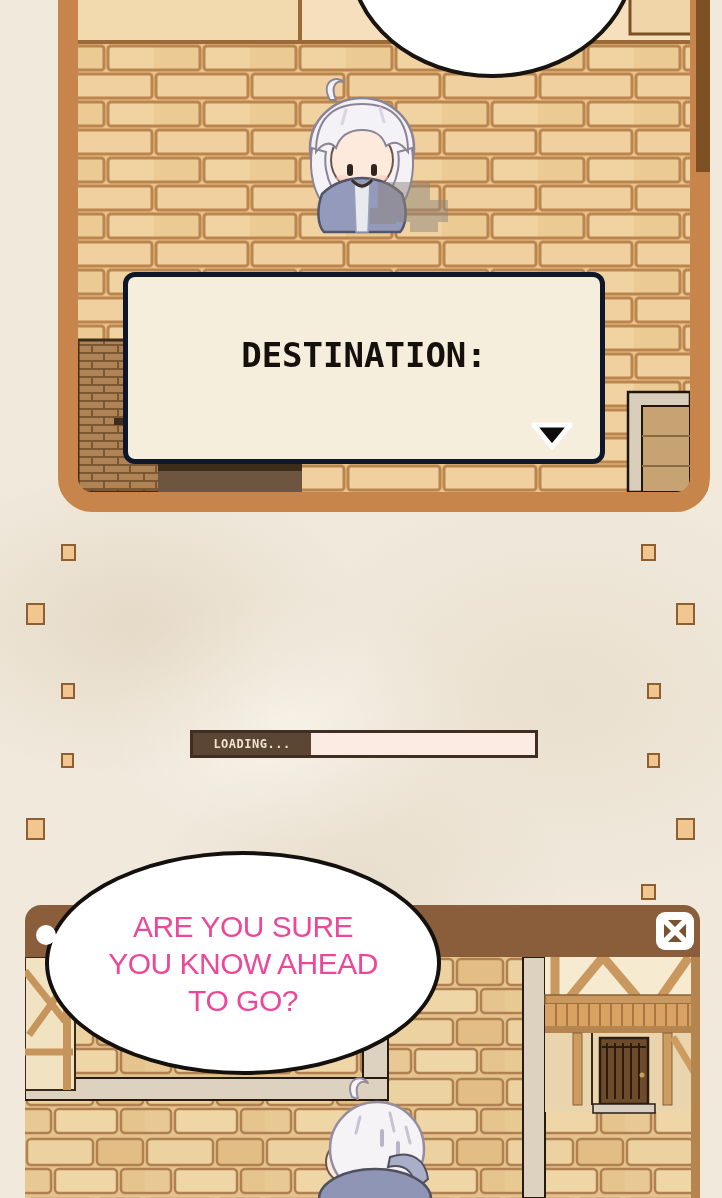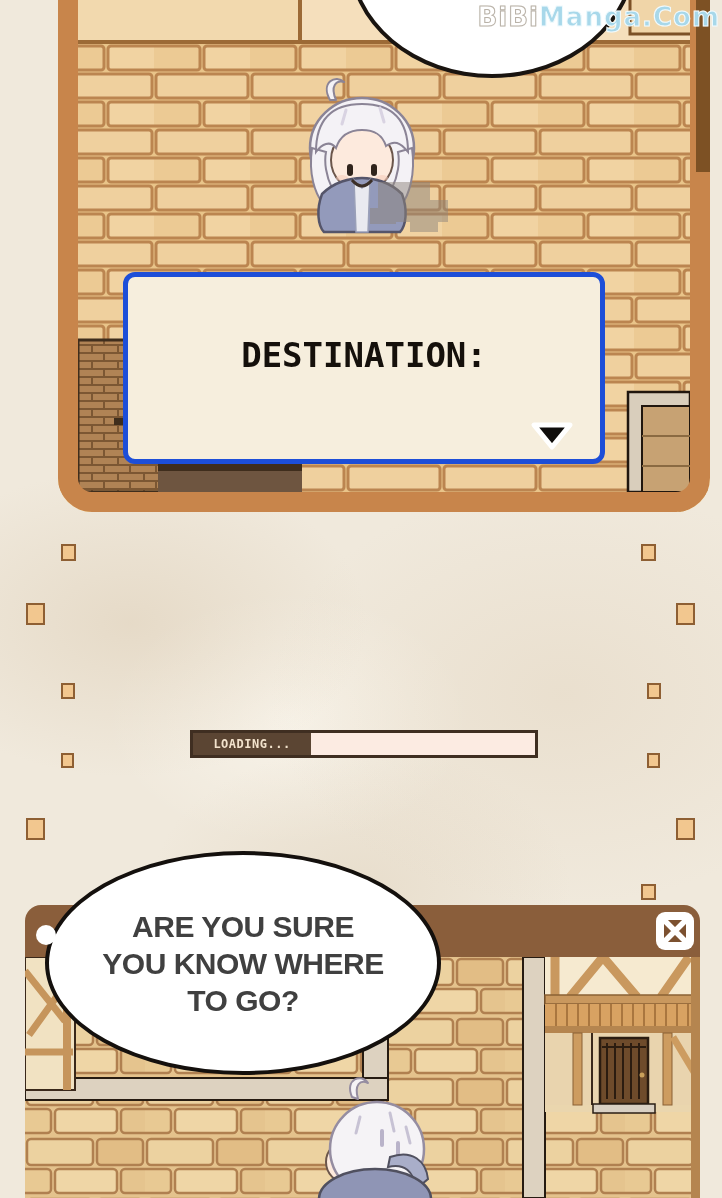--- a/index.html
+++ b/index.html
@@ -24,21 +24,21 @@
   .panel-top{position:absolute;left:58px;top:-40px;width:652px;height:552px;z-index:2;
     border-radius:34px;overflow:hidden;background:#e9c489;}
   .panel-top-frame{position:absolute;inset:0;border:20px solid #c8854b;border-radius:34px;
     pointer-events:none;z-index:5;}
   .roof-edge-band{position:absolute;right:0;top:0;width:14px;height:212px;background:#7d5124;z-index:6;}
 
   .bubble-top{position:absolute;left:290px;top:-126px;width:280px;height:236px;
     background:#fff;border:4px solid #191410;border-radius:50%;z-index:3;}
 
   .dialog-box{position:absolute;left:65px;top:312px;width:482px;height:192px;z-index:4;
-    background:#f6eedd;border:5px solid #1d4ed8;border-radius:12px;box-sizing:border-box;
+    background:#f6eedd;border:5px solid #0f172a;border-radius:12px;box-sizing:border-box;
     display:flex;flex-direction:column;align-items:center;justify-content:center;gap:4px;
     padding-bottom:26px;}
   .dialog-line{font-family:"DejaVu Sans Mono",monospace;font-weight:bold;font-size:34px;
     color:#15100b;line-height:1.2;white-space:nowrap;}
   .continue-ind{position:absolute;right:26px;bottom:8px;width:44px;height:30px;cursor:pointer;}
 
   
   .sq{position:absolute;background:#f2c78f;border:2px solid #8e5f33;box-sizing:border-box;z-index:1;}
 
   
@@ -55,22 +55,22 @@
     background:#8a5e3b;border-radius:16px 16px 0 0;}
   .close-btn{position:absolute;left:656px;top:912px;width:38px;height:38px;z-index:3;
     background:#ffffff;border-radius:9px;display:flex;align-items:center;justify-content:center;
     cursor:pointer;border:none;padding:0;}
   .scene{position:absolute;left:25px;top:957px;width:675px;height:241px;z-index:2;}
 
   
   .bubble{position:absolute;left:45px;top:851px;width:396px;height:224px;z-index:6;
     background:#ffffff;border:4px solid #14100d;border-radius:50%;box-sizing:border-box;
     display:flex;flex-direction:column;align-items:center;justify-content:center;}
-  .bubble-line{font-family:"Liberation Sans",sans-serif;font-weight:700;font-size:30px;
-    line-height:37px;color:#404040;letter-spacing:-.5px;white-space:nowrap;}
+  .bubble-line{font-family:"Liberation Sans",sans-serif;font-weight:400;font-size:30px;
+    line-height:37px;color:#ec4899;letter-spacing:-.5px;white-space:nowrap;}
   .bubble-dot{position:absolute;left:36px;top:925px;width:20px;height:20px;border-radius:50%;
     background:#ffffff;z-index:6;}
 </style>
 </head>
 <body>
 
 <div class="page">
 
   <div class="panel-top">
     <svg width="652" height="552" viewBox="0 0 652 552" style="position:absolute;inset:0">
@@ -235,22 +235,19 @@
       <circle cx="57" cy="62" r="47" fill="#f5f3f6" stroke="#958da1" stroke-width="2.5"></circle>
       <path d="M40,30 L36,46 M70,26 L74,44 M86,40 L90,56" stroke="#c7c2d4" stroke-width="3" stroke-linecap="round"></path>
       <path d="M62,44 V58 M78,56 V70" stroke="#b9b3c9" stroke-width="4" stroke-linecap="round"></path>
       <path d="M70,70 C92,62 106,74 108,92 L96,102 C94,84 84,76 68,80 Z" fill="#a9aec9" stroke="#50505f" stroke-width="2"></path>
       <ellipse cx="55" cy="112" rx="56" ry="30" fill="#8f95b5" stroke="#50505f" stroke-width="2.5"></ellipse>
     </g>
   </svg>
 
   <div class="bubble">
     <div class="bubble-line">ARE YOU SURE</div>
-    <div class="bubble-line">YOU KNOW WHERE</div>
+    <div class="bubble-line">YOU KNOW AHEAD</div>
     <div class="bubble-line">TO GO?</div>
   </div>
   <div class="bubble-dot"></div>
 
-  <div class="watermark">
-    <span class="wm-white">BiBi</span><span class="wm-blue">Manga.Com</span>
-  </div>
 
 </div>
 
 </body></html>

